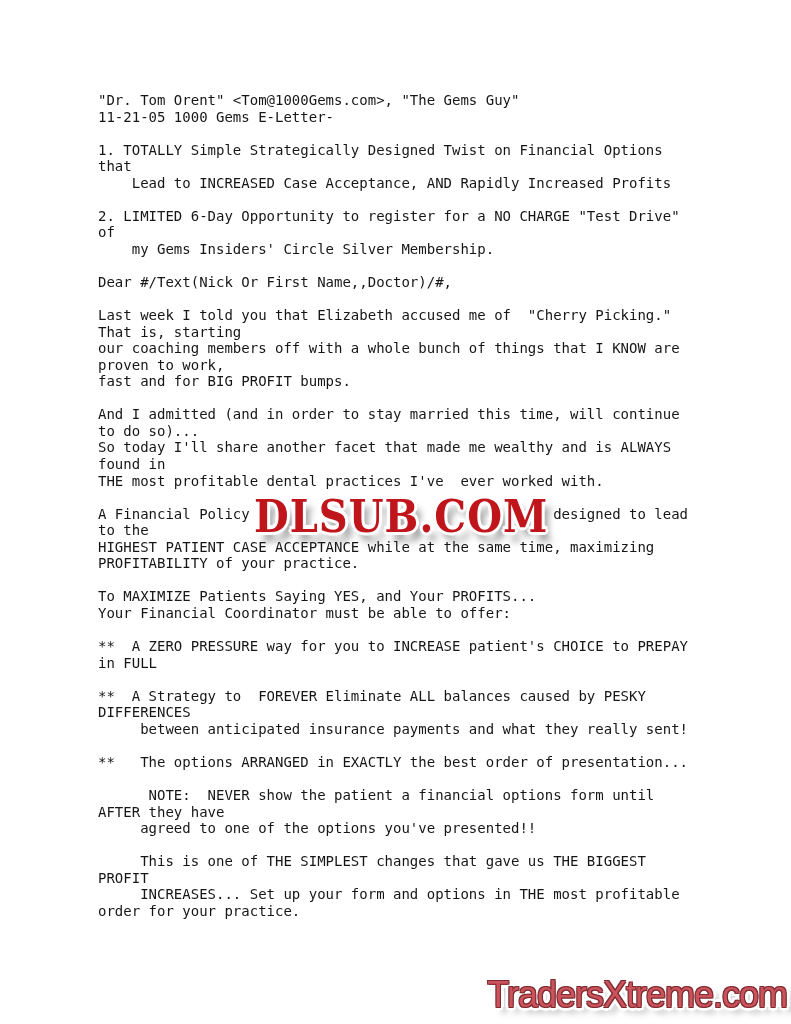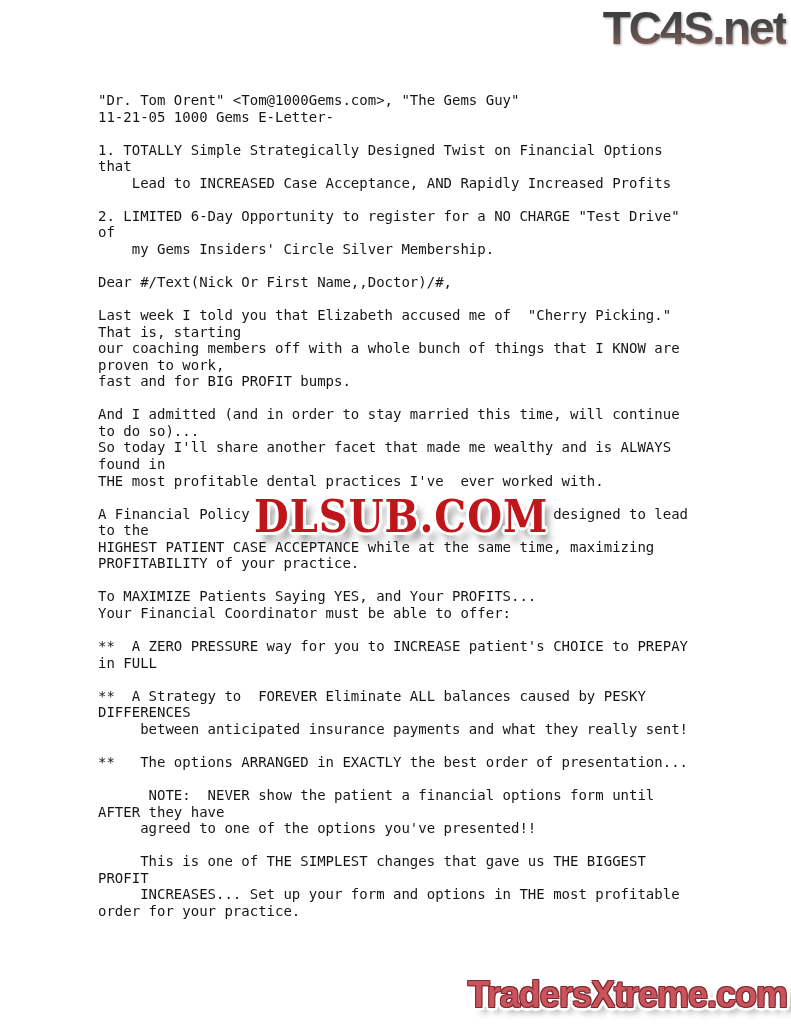--- a/index.html
+++ b/index.html
@@ -66,37 +66,36 @@
       6px 8px 7px rgba(70, 70, 70, 0.55);
   }
 
   
   .tradersx-logo {
     position: absolute;
     top: 974px;
     right: 4px;
     z-index: 3;
     font-family: "Liberation Sans", sans-serif;
-    font-weight: bold;
+    font-weight: normal;
     font-size: 36px;
     letter-spacing: -1px;
     color: #cb535b;
     text-shadow:
       -1px -1px 0 #7c2a30, 1px -1px 0 #7c2a30, -1px 1px 0 #7c2a30, 1px 1px 0 #7c2a30,
       -4px 0 0 #ffffff, 4px 0 0 #ffffff, 0 -4px 0 #ffffff, 0 4px 0 #ffffff,
       -3px -3px 0 #ffffff, 3px -3px 0 #ffffff, -3px 3px 0 #ffffff, 3px 3px 0 #ffffff,
       6px 6px 6px rgba(95, 95, 95, 0.6);
   }
 </style>
 </head>
 <body>
 
 <div class="page">
 
-  <div class="tc4s-logo">TC4S.net</div>
 
   <pre class="email-text">"Dr. Tom Orent" &lt;Tom@1000Gems.com&gt;, "The Gems Guy"
 11-21-05 1000 Gems E-Letter-
 
 1. TOTALLY Simple Strategically Designed Twist on Financial Options
 that
     Lead to INCREASED Case Acceptance, AND Rapidly Increased Profits
 
 2. LIMITED 6-Day Opportunity to register for a NO CHARGE "Test Drive"
 of

